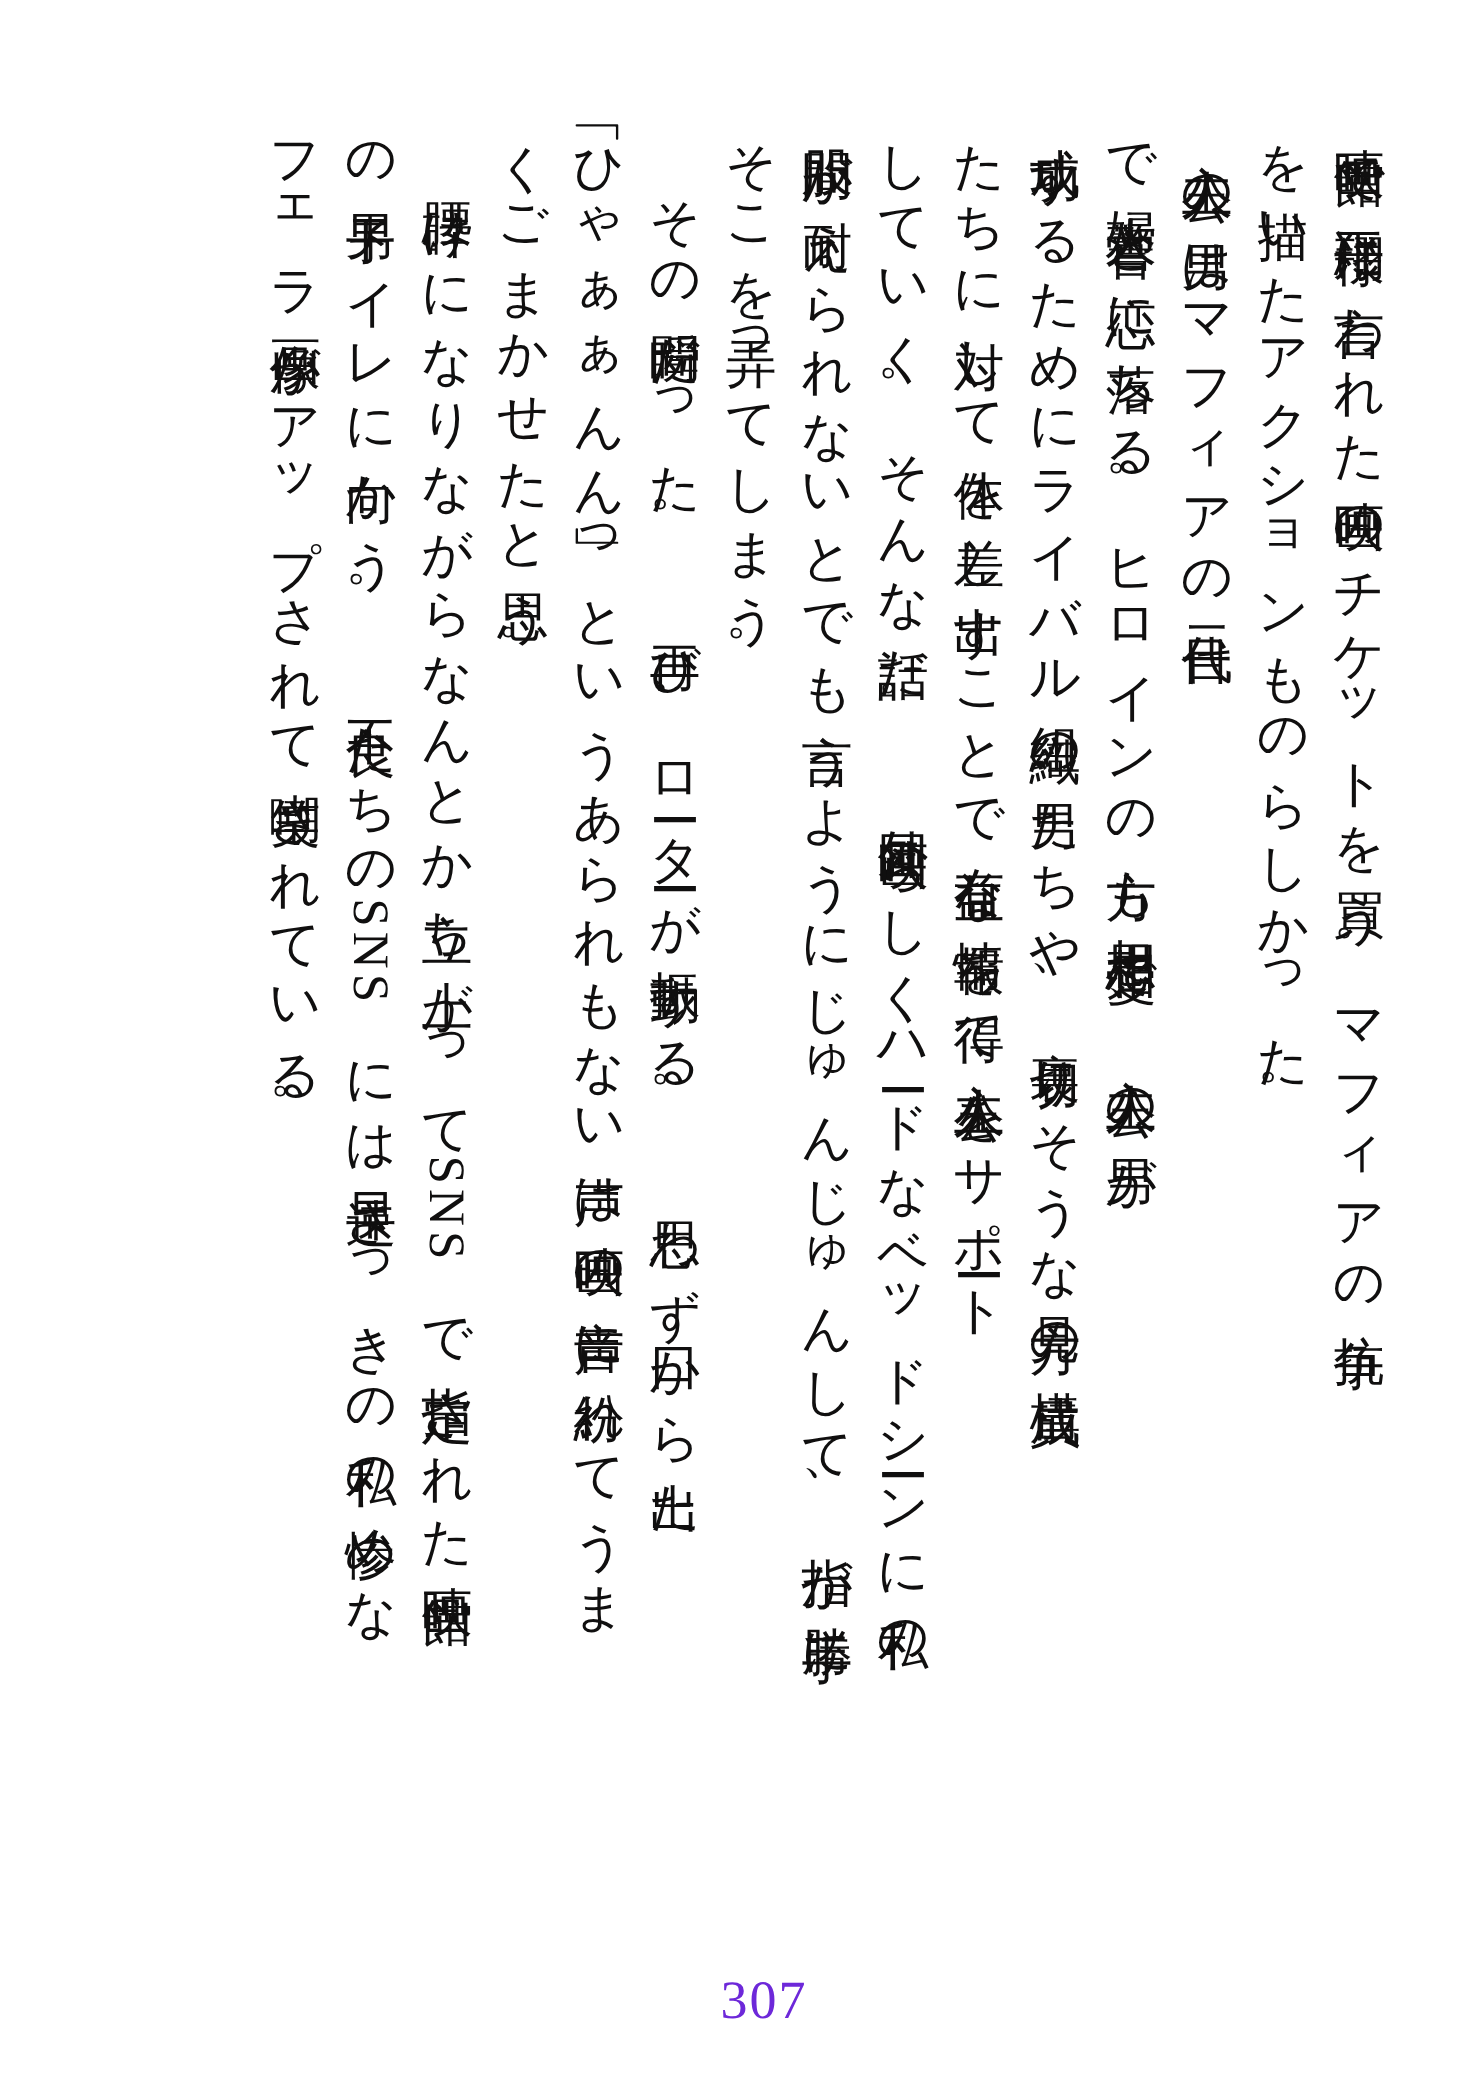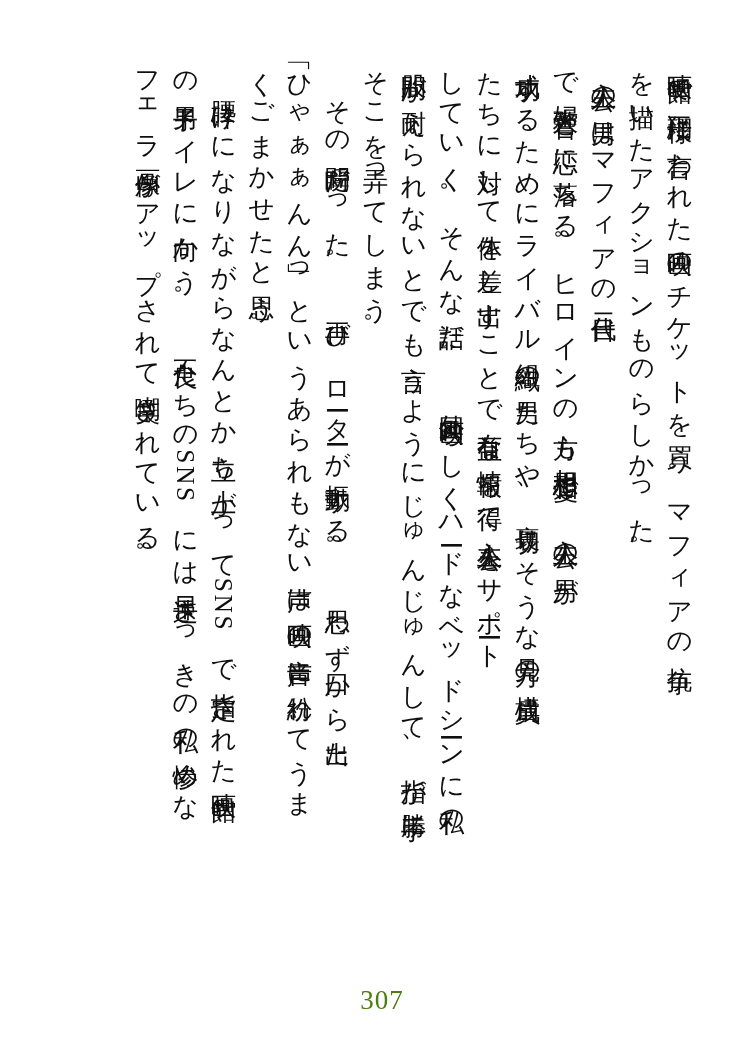--- a/index.html
+++ b/index.html
@@ -51,21 +51,21 @@
   .vline.indent-3 { padding-top: 10px; }
 
   .page-number {
     position: absolute;
     bottom: 24px;
     left: 0;
     right: 0;
     text-align: center;
     font-family: "Liberation Serif", "DejaVu Serif", serif;
     font-size: 27px;
-    color: #4d7c0f;
+    color: #6d28d9;
     letter-spacing: 1px;
     margin-left: 28px;
   }
 </style>
 </head>
 <body>
 
 <div class="page">
 
   <div class="text-block">

